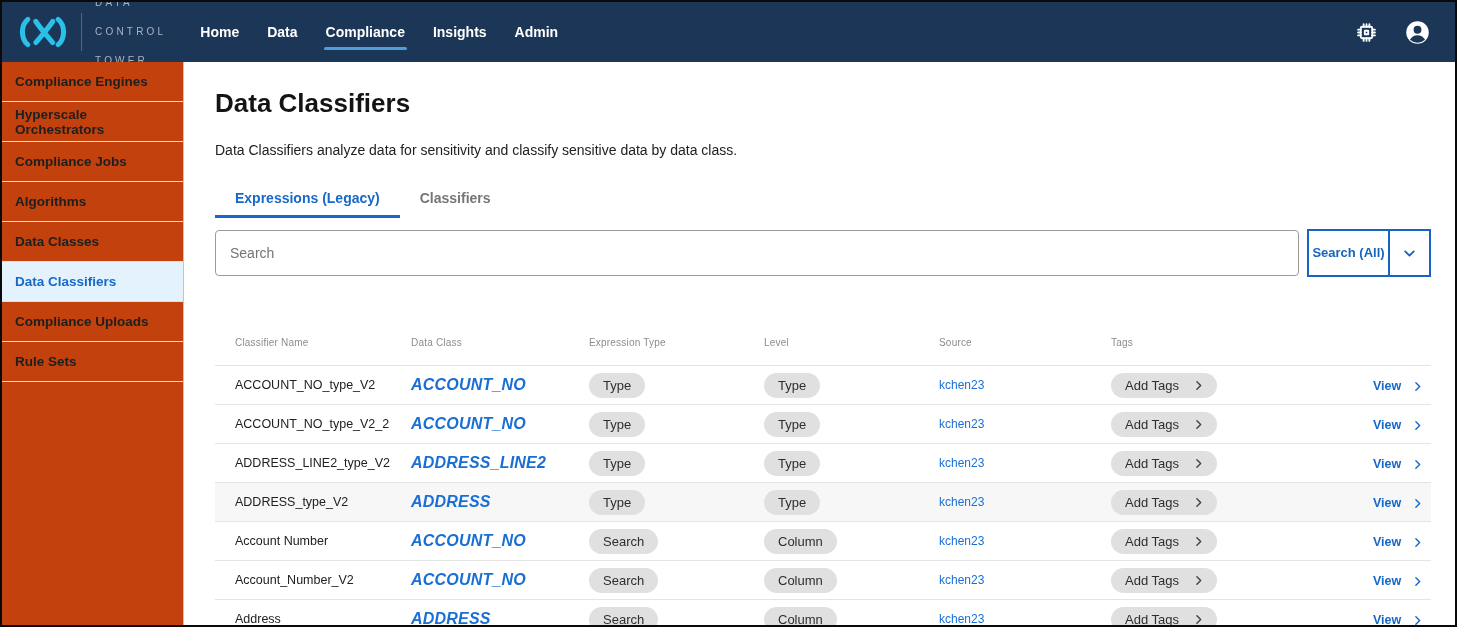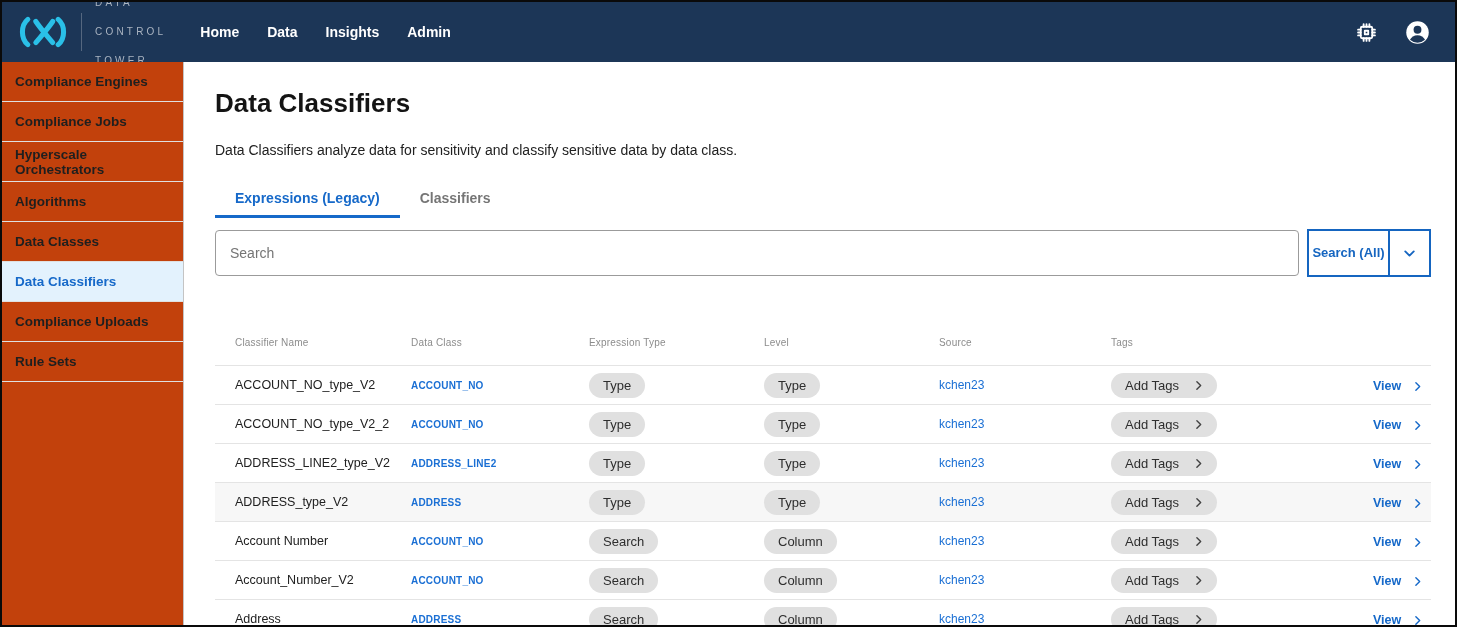--- a/index.html
+++ b/index.html
@@ -133,27 +133,28 @@
     grid-template-columns: 176px 178px 175px 175px 172px 262px 1fr;
     align-items: center;
     padding-left: 20px;
   }
   .thead { height: 46px; }
   .th { font-size: 10px; color: #8c8c8c; font-weight: 400; letter-spacing: 0.2px; }
   .tr { height: 39px; border-top: 1px solid #e4e4e4; }
   .tr.highlight { background: #f7f7f7; }
   .cell-name { font-size: 12.5px; color: #212121; }
   .dc-link {
-    font-size: 10px;
+    font-size: 16px;
     font-weight: 700;
     color: #1a6fd4;
     text-decoration: none;
     letter-spacing: 0.2px;
     cursor: pointer;
     justify-self: start;
+    font-style: italic;
   }
   .src-link {
     font-size: 12px;
     color: #1a6fd4;
     text-decoration: none;
     cursor: pointer;
     justify-self: start;
   }
   .pill {
     display: inline-flex;
@@ -195,20 +196,21 @@
     <div class="brand-text">
       <div>DATA</div>
       <div>CONTROL</div>
       <div>TOWER</div>
     </div>
   </div>
 
   <nav class="nav-items" id="nav-items">
       <div class="nav-item">Home</div>
       <div class="nav-item">Data</div>
+      <div class="nav-item active">Compliance</div>
       <div class="nav-item">Insights</div>
       <div class="nav-item">Admin</div>
     </nav>
 
   <div class="nav-right">
     <button class="nav-icon-btn">
       <svg width="23" height="23" viewBox="0 0 24 24" fill="none" stroke="#ffffff" stroke-width="1.9" stroke-linecap="round" stroke-linejoin="round">
         <rect x="6" y="6" width="12" height="12" rx="1.6"></rect>
         <rect x="10.2" y="10.2" width="3.6" height="3.6"></rect>
         <path d="M9 6V3.2 M12 6V3.2 M15 6V3.2 M9 20.8V18 M12 20.8V18 M15 20.8V18 M6 9H3.2 M6 12H3.2 M6 15H3.2 M20.8 9H18 M20.8 12H18 M20.8 15H18"></path>
@@ -220,22 +222,22 @@
         <circle cx="12" cy="9.6" r="3.5" fill="#1c3657"></circle>
         <path d="M12 14.4c-3 0-5.5 1.6-6.7 4.1a10 10 0 0 0 13.4 0c-1.2-2.5-3.7-4.1-6.7-4.1z" fill="#1c3657"></path>
       </svg>
     </button>
   </div>
 </header>
 
 <div class="layout">
   <aside class="sidebar" id="sidebar">
       <div class="side-item">Compliance Engines</div>
+      <div class="side-item">Hyperscale Orchestrators</div>
       <div class="side-item">Compliance Jobs</div>
-      <div class="side-item">Hyperscale Orchestrators</div>
       <div class="side-item">Algorithms</div>
       <div class="side-item">Data Classes</div>
       <div class="side-item active">Data Classifiers</div>
       <div class="side-item">Compliance Uploads</div>
       <div class="side-item">Rule Sets</div>
     </aside>
 
   <main class="content">
     <h1 class="page-title">Data Classifiers</h1>
     <p class="page-subtitle">Data Classifiers analyze data for sensitivity and classify sensitive data by data class.</p>

